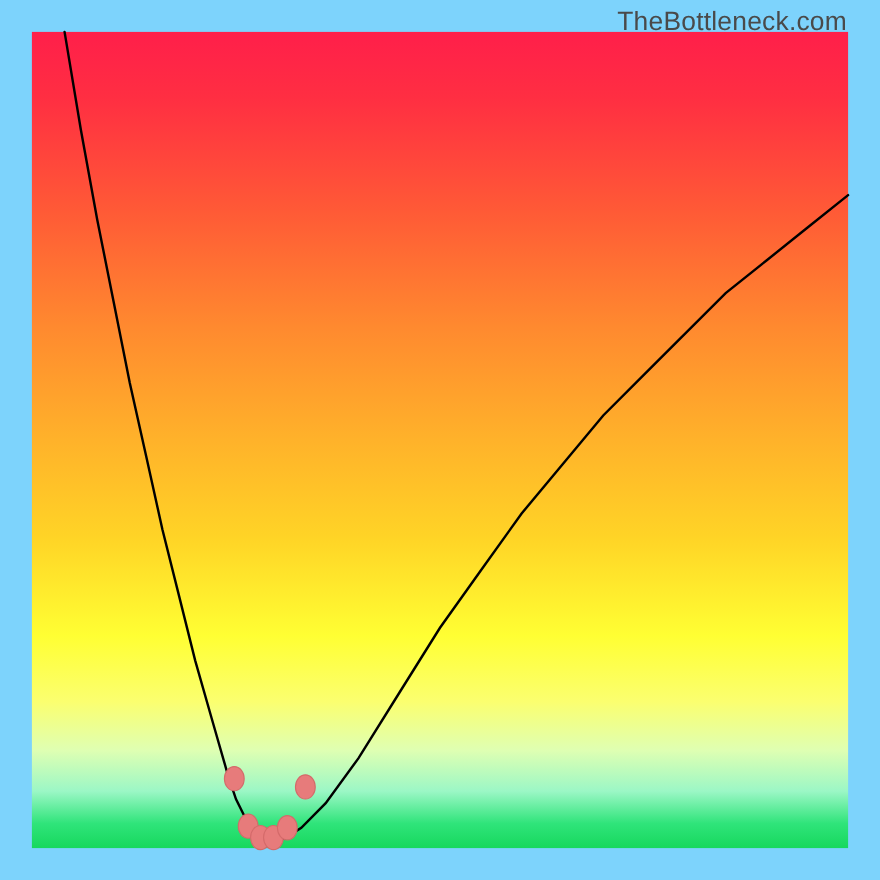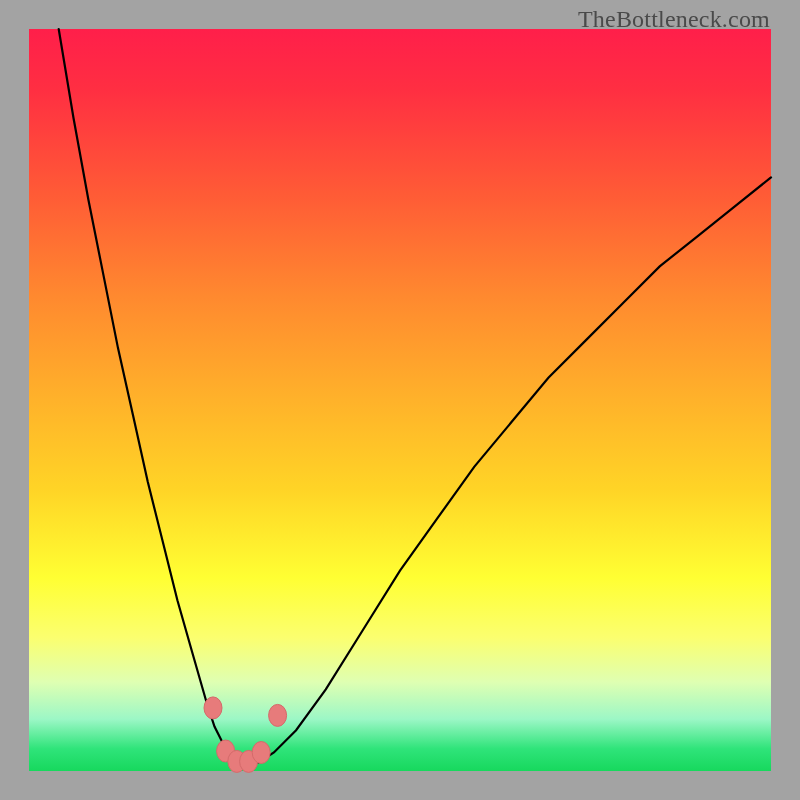--- a/index.html
+++ b/index.html
@@ -7,22 +7,21 @@
     padding: 0;
     width: 800px;
     height: 800px;
     overflow: hidden;
     background: #000;
     font-family: Arial, Helvetica, sans-serif;
   }
   .frame {
     position: absolute;
     inset: 0;
-    background: #a3a3a3;
-    font-family: Liberation Serif, serif;
+    background: #7dd3fc;
   }
   .plot {
     position: absolute;
     left: 29px;
     top: 29px;
     width: 742px;
     height: 742px;
     background: linear-gradient(
       to bottom,
       #ff1f4a 0%,

